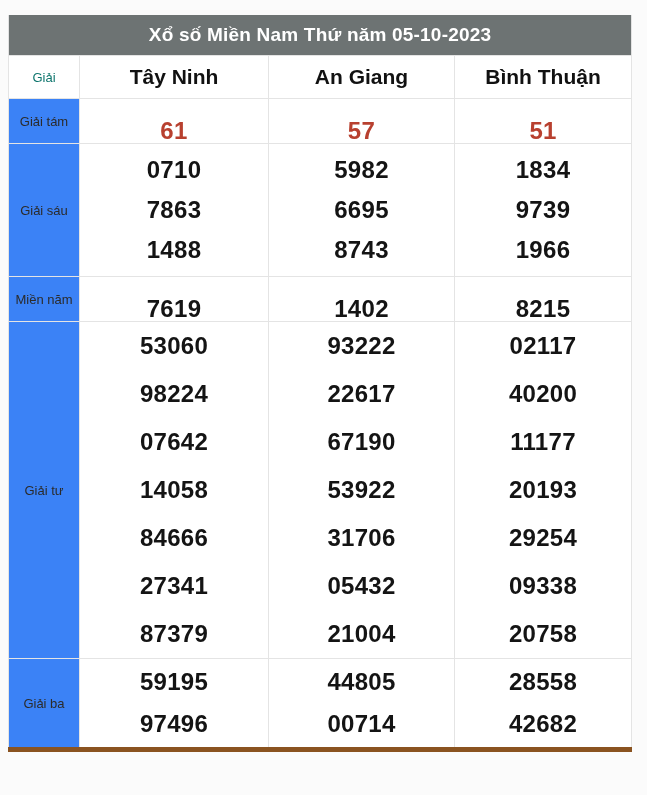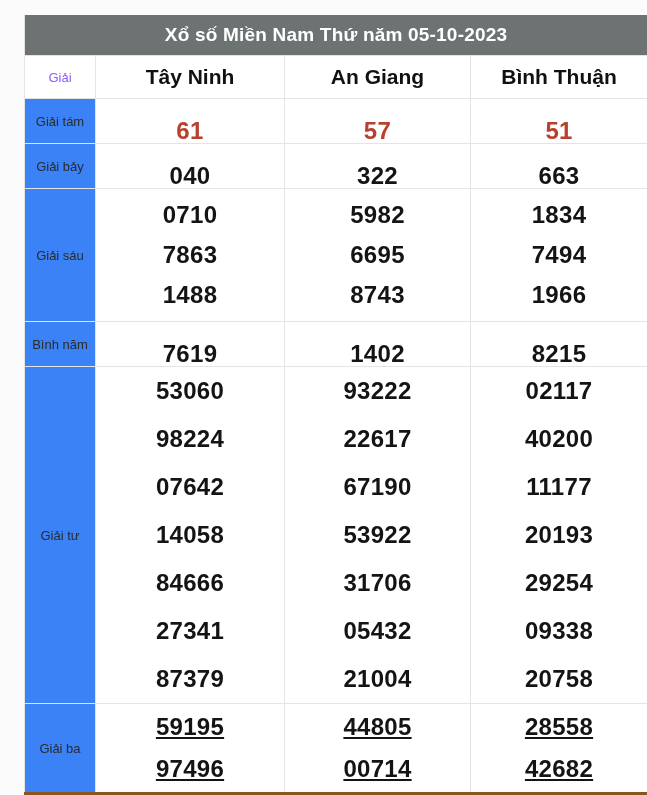--- a/index.html
+++ b/index.html
@@ -13,21 +13,21 @@
     background: #fbfbfb;
     font-family: "Liberation Sans", "DejaVu Sans", sans-serif;
     overflow: hidden;
   }
 
   .page {
     position: relative;
     width: 555px;
     height: 795px;
     box-sizing: border-box;
-    padding: 15px 12px 0 24px;
+    padding: 15px 12px 0 8px;
   }
 
   .lottery-table {
     width: 623px;
     border-collapse: collapse;
     table-layout: fixed;
     background: #ffffff;
     border-left: 1px solid #e2e2e2;
     border-right: 1px solid #e2e2e2;
     border-bottom: 5px solid #8a5320;
@@ -55,21 +55,21 @@
   .head-row th {
     border: 1px solid #e4e4e4;
     background: #ffffff;
     height: 42px;
     padding: 0 4px;
     vertical-align: middle;
   }
   .head-row th.label-head {
     font-size: 13px;
     font-weight: normal;
-    color: #8b5cf6;
+    color: #0f766e;
     text-align: center;
   }
   .head-row th.prov-head {
     font-size: 21px;
     font-weight: bold;
     color: #111111;
     text-align: center;
   }
 
   
@@ -112,21 +112,21 @@
   .num.accent {
     color: #b8402f;
   }
   .r-h44 td { height: 44px; }
   .r-h132 td { height: 132px; }
   .r-h265 td { height: 265px; }
   .r-h88  td { height: 88px; }
 
   .r-h132 .num-stack .num { margin: 8px 0; }
   .r-h265 .num-stack .num { margin: 12px 0; }
-  .r-h88  .num-stack .num { margin: 9px 8px; text-decoration: underline; }
+  .r-h88  .num-stack .num { margin: 9px 8px; }
 </style>
 </head>
 <body>
 
 <div class="page">
   <table class="lottery-table">
     <colgroup>
       <col class="col-label">
       <col class="col-prov">
       <col class="col-prov2">
@@ -154,64 +154,46 @@
             <div class="num-stack">
               <span class="num accent">57</span>
             </div>
           </td>
           <td class="num-cell">
             <div class="num-stack">
               <span class="num accent">51</span>
             </div>
           </td>
         </tr>
-        <tr class="r-h44">
-          <td class="label-cell">Giải bảy</td>
-          <td class="num-cell">
-            <div class="num-stack">
-              <span class="num">040</span>
-            </div>
-          </td>
-          <td class="num-cell">
-            <div class="num-stack">
-              <span class="num">322</span>
-            </div>
-          </td>
-          <td class="num-cell">
-            <div class="num-stack">
-              <span class="num">663</span>
-            </div>
-          </td>
-        </tr>
         <tr class="r-h132">
           <td class="label-cell">Giải sáu</td>
           <td class="num-cell">
             <div class="num-stack">
               <span class="num">0710</span>
               <span class="num">7863</span>
               <span class="num">1488</span>
             </div>
           </td>
           <td class="num-cell">
             <div class="num-stack">
               <span class="num">5982</span>
               <span class="num">6695</span>
               <span class="num">8743</span>
             </div>
           </td>
           <td class="num-cell">
             <div class="num-stack">
               <span class="num">1834</span>
-              <span class="num">7494</span>
+              <span class="num">9739</span>
               <span class="num">1966</span>
             </div>
           </td>
         </tr>
         <tr class="r-h44">
-          <td class="label-cell">Bình năm</td>
+          <td class="label-cell">Miền năm</td>
           <td class="num-cell">
             <div class="num-stack">
               <span class="num">7619</span>
             </div>
           </td>
           <td class="num-cell">
             <div class="num-stack">
               <span class="num">1402</span>
             </div>
           </td>

